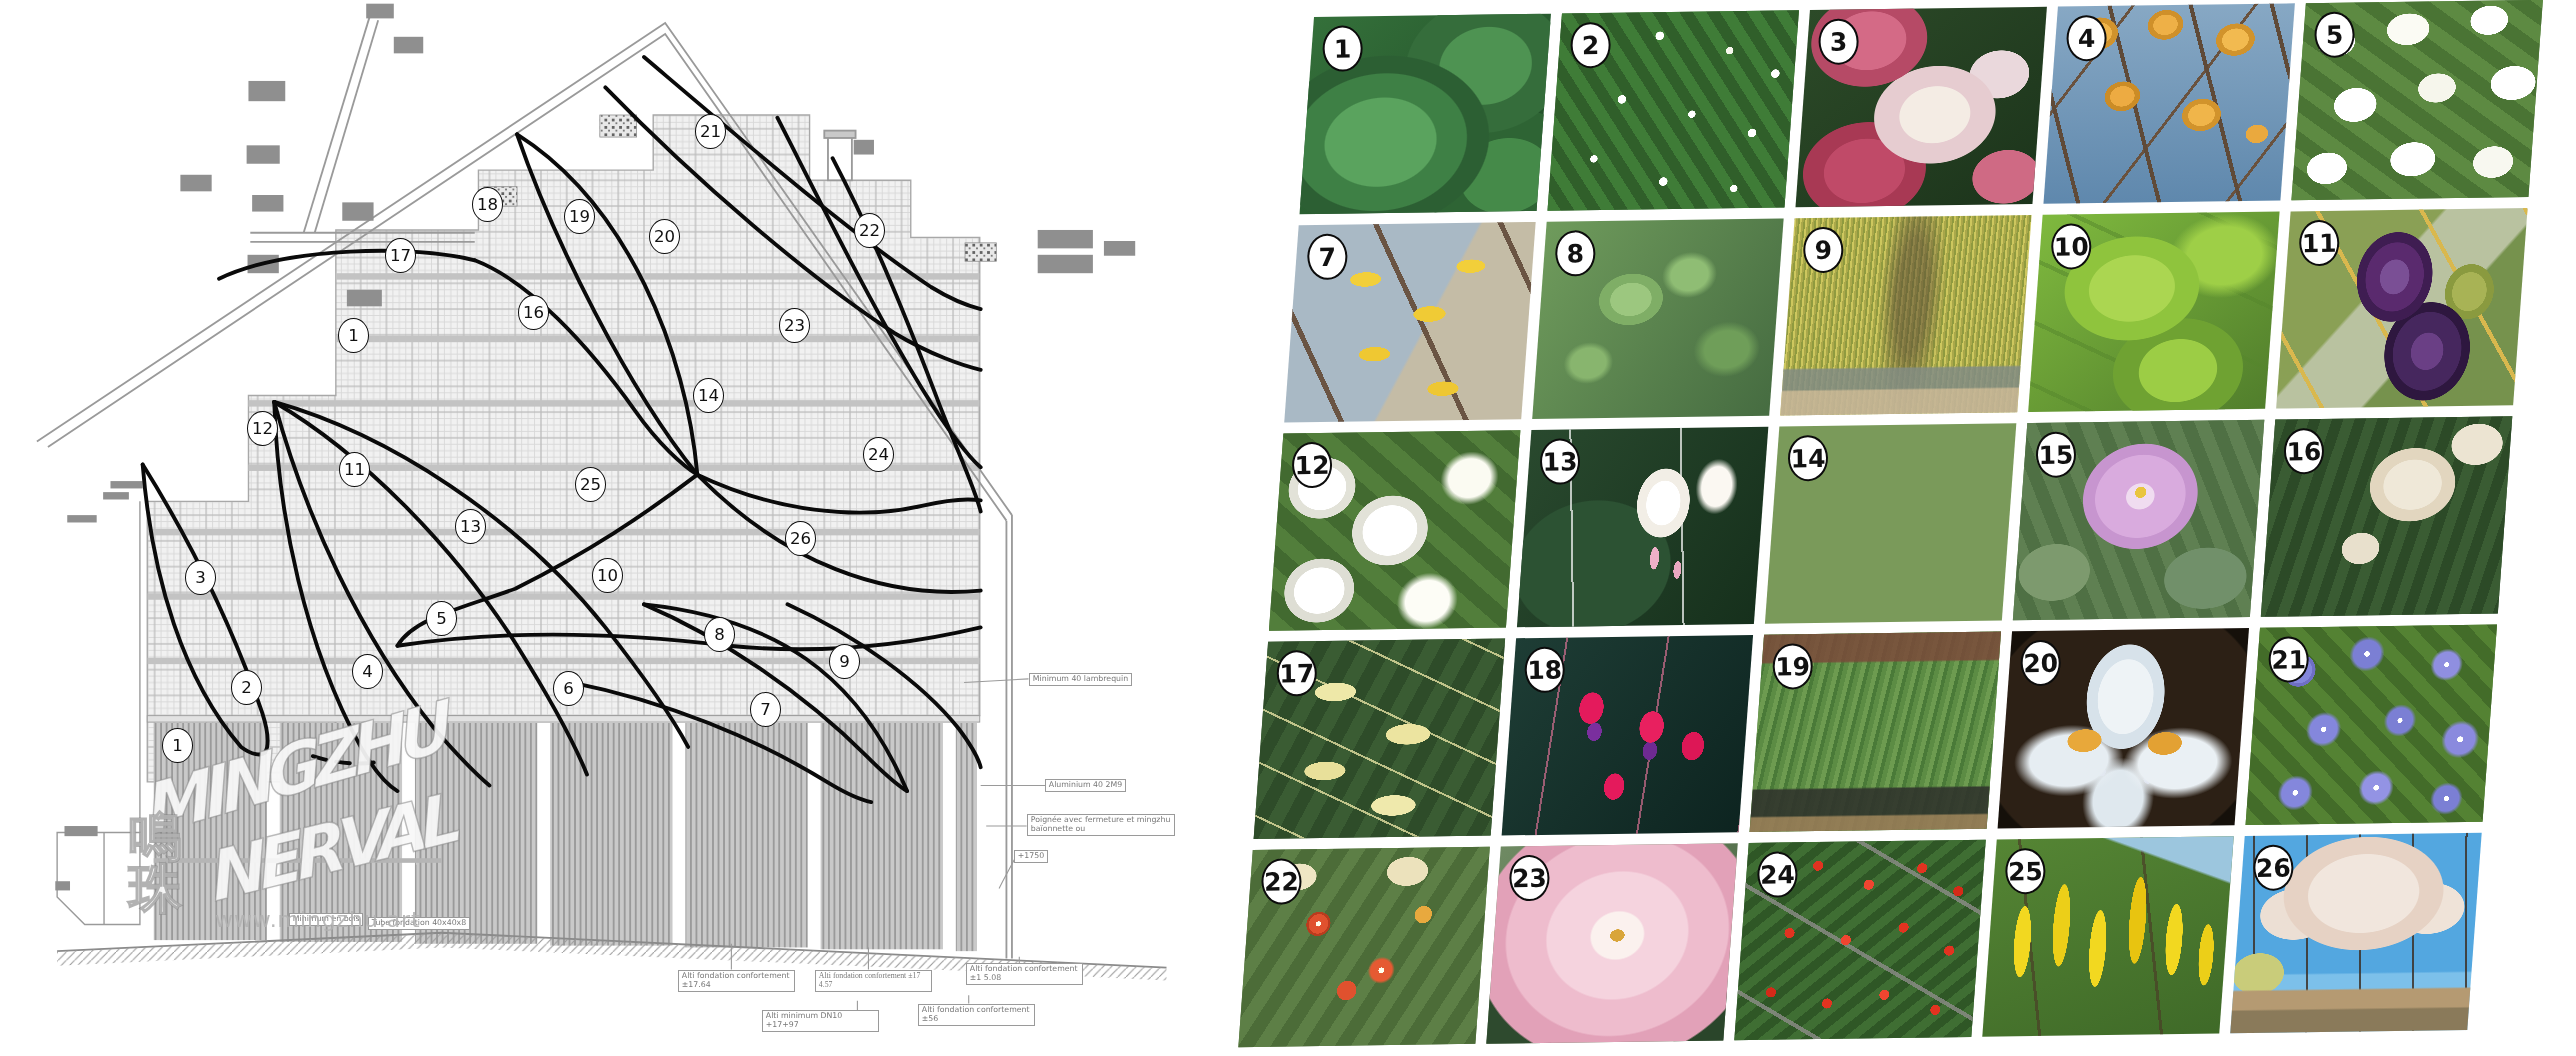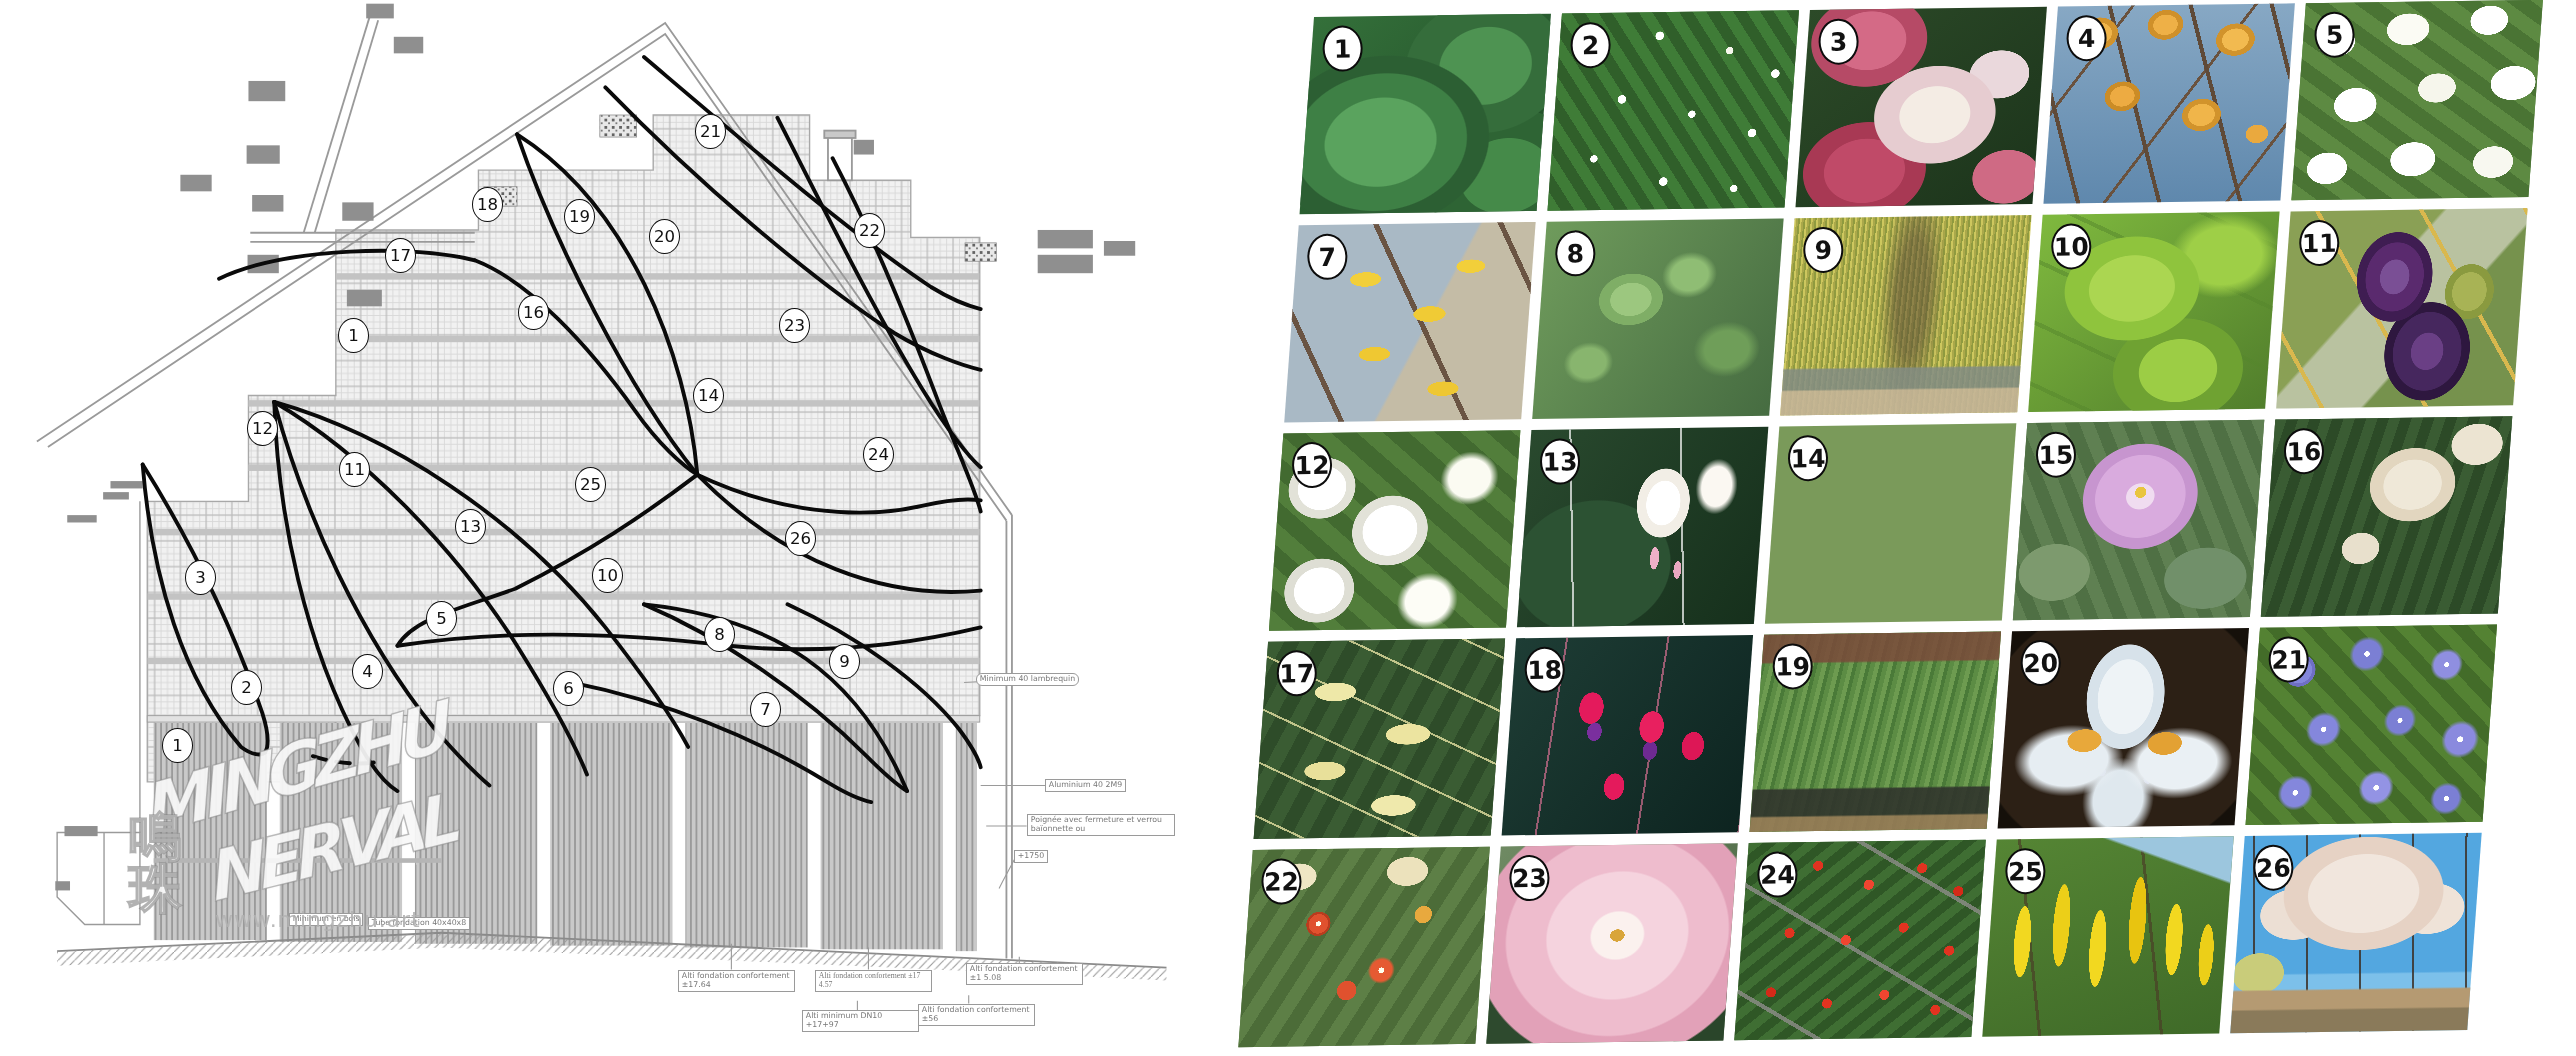--- a/index.html
+++ b/index.html
@@ -415,30 +415,30 @@
       <div class="zone-badge" style="left: 426px; top: 601px;">5</div>
       <div class="zone-badge" style="left: 704px; top: 617px;">8</div>
       <div class="zone-badge" style="left: 231px; top: 670px;">2</div>
       <div class="zone-badge" style="left: 352px; top: 654px;">4</div>
       <div class="zone-badge" style="left: 829px; top: 644px;">9</div>
       <div class="zone-badge" style="left: 553px; top: 671px;">6</div>
       <div class="zone-badge" style="left: 750px; top: 692px;">7</div>
       <div class="zone-badge" style="left: 162px; top: 728px;">1</div>
     </div>
 
-  <div class="anno" style="left:976px;top:673px;border-radius:6px;">Minimum 40 lambrequin</div>
+  <div class="anno" style="left:1029px;top:673px;">Minimum 40 lambrequin</div>
   <div class="anno" style="left:1045px;top:779px;">Aluminium 40 2M9</div>
-  <div class="anno two" style="left:1027px;top:814px;width:140px;">Poignée avec fermeture et verrou baïonnette ou</div>
+  <div class="anno two" style="left:1027px;top:814px;width:140px;">Poignée avec fermeture et mingzhu baïonnette ou</div>
   <div class="anno" style="left:1014px;top:850px;">+1750</div>
   <div class="anno" style="left:289px;top:913px;">Minimum en bois</div>
   <div class="anno" style="left:368px;top:917px;">Tube fondation 40x40x8</div>
   <div class="anno two" style="left:678px;top:970px;">Alti fondation confortement ±17.64</div>
   <div class="anno two" style="left:815px;top:970px;font-family:Liberation Serif, serif;">Alti fondation confortement ±17 4.57</div>
   <div class="anno two" style="left:966px;top:963px;">Alti fondation confortement ±1 5.08</div>
-  <div class="anno two" style="left:802px;top:1010px;">Alti minimum DN10 +17+97</div>
+  <div class="anno two" style="left:762px;top:1010px;">Alti minimum DN10 +17+97</div>
   <div class="anno two" style="left:918px;top:1004px;">Alti fondation confortement ±56</div>
 
   <div class="wm">
     <div class="graffiti l1">MINGZHU</div>
     <div class="graffiti l2">NERVAL</div>
     <div class="cjk">
       <div>鳴</div>
       <div>珠</div>
     </div>
     <div class="url">www.mingzhu.art</div>

